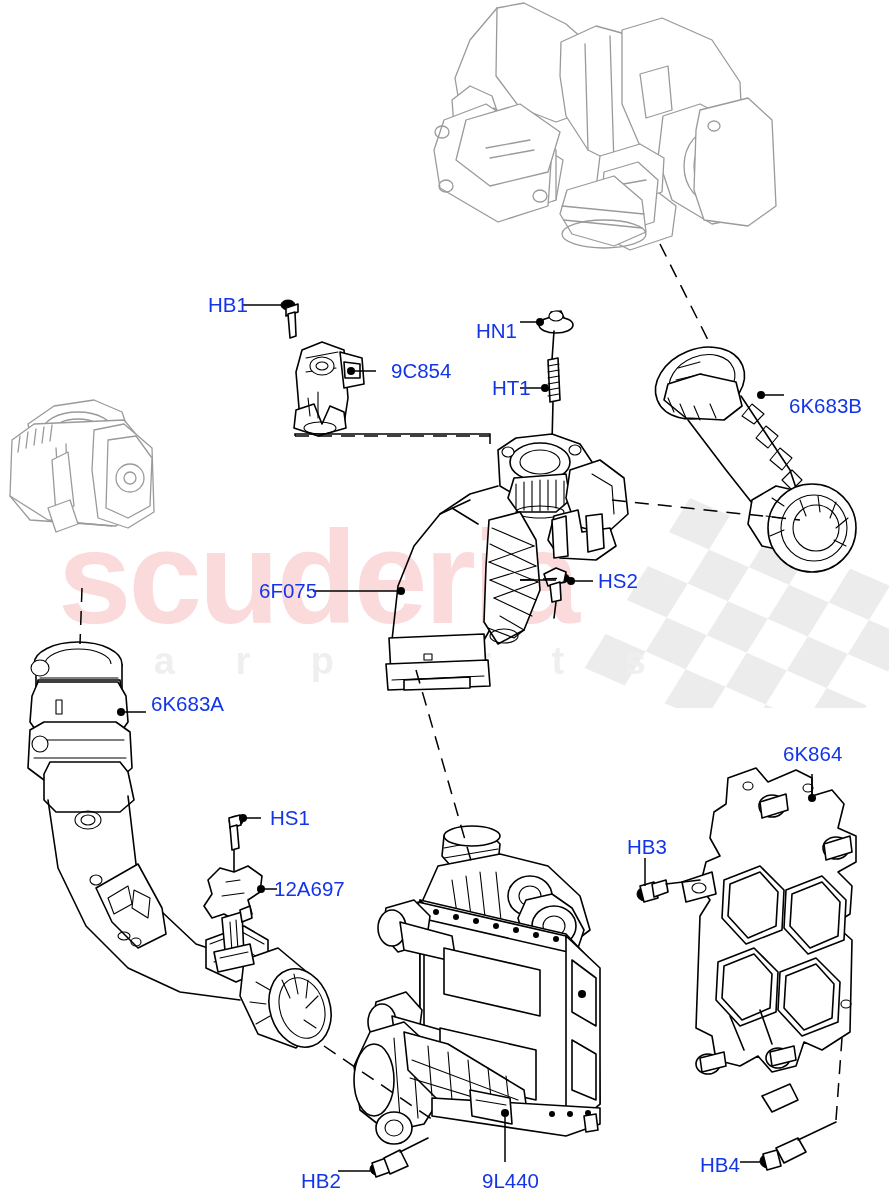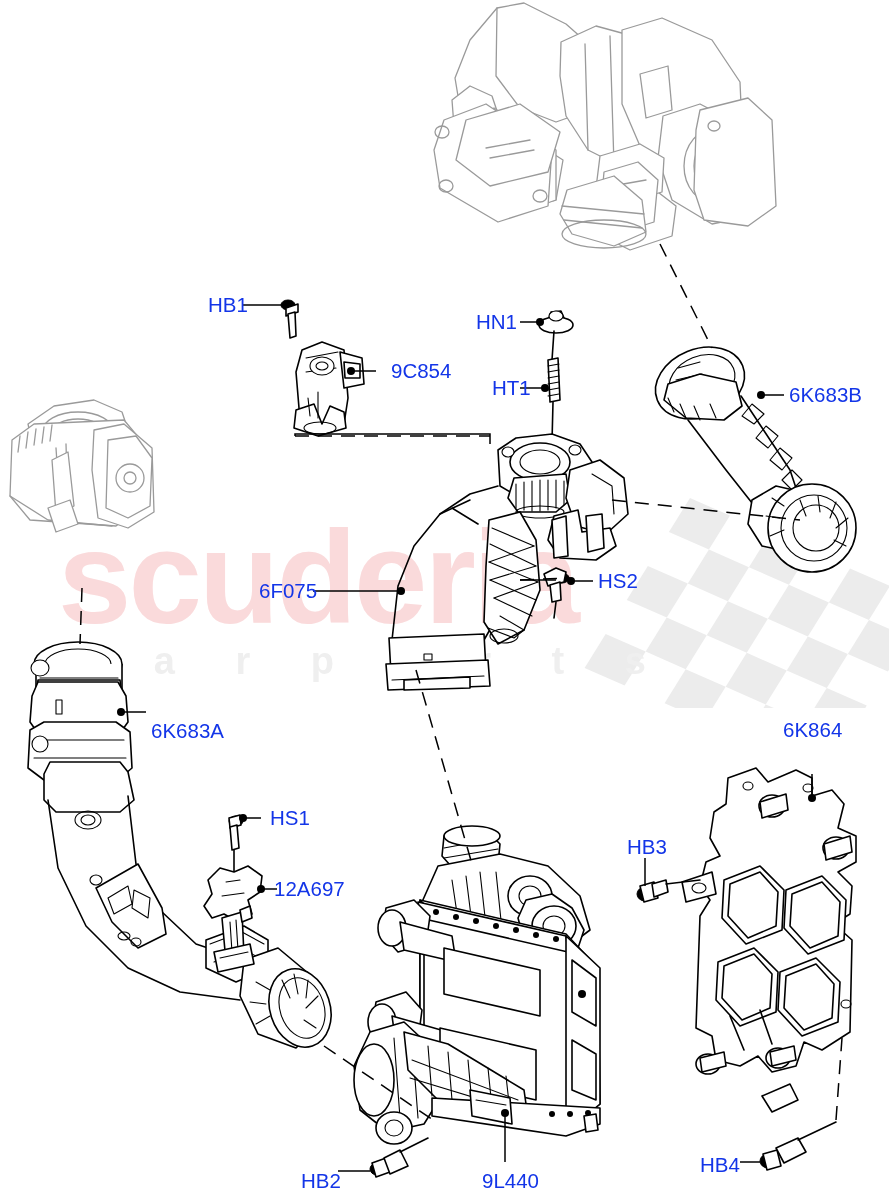--- a/index.html
+++ b/index.html
@@ -473,28 +473,28 @@
       <path class="ll" d="M505 1162 L505 1114"></path>
       <circle class="dot" cx="505" cy="1113" r="4"></circle>
 
       <path class="ll" d="M740 1162 L760 1162"></path>
     </g>
   </svg>
 
   <div id="labels">
     <div class="lbl" style="left:208px;top:295px">HB1</div>
     <div class="lbl" style="left:391px;top:361px">9C854</div>
-    <div class="lbl" style="left:476px;top:312px">HN1</div>
+    <div class="lbl" style="left:476px;top:321px">HN1</div>
     <div class="lbl" style="left:492px;top:378px">HT1</div>
-    <div class="lbl" style="left:789px;top:385px">6K683B</div>
+    <div class="lbl" style="left:789px;top:396px">6K683B</div>
     <div class="lbl" style="left:259px;top:581px">6F075</div>
     <div class="lbl" style="left:598px;top:571px">HS2</div>
-    <div class="lbl" style="left:151px;top:721px">6K683A</div>
+    <div class="lbl" style="left:151px;top:694px">6K683A</div>
     <div class="lbl" style="left:270px;top:808px">HS1</div>
     <div class="lbl" style="left:274px;top:879px">12A697</div>
-    <div class="lbl" style="left:783px;top:720px">6K864</div>
+    <div class="lbl" style="left:783px;top:744px">6K864</div>
     <div class="lbl" style="left:627px;top:837px">HB3</div>
     <div class="lbl" style="left:301px;top:1171px">HB2</div>
     <div class="lbl" style="left:482px;top:1171px">9L440</div>
     <div class="lbl" style="left:700px;top:1155px">HB4</div>
   </div>
 
 </div>
 
 </body></html>

